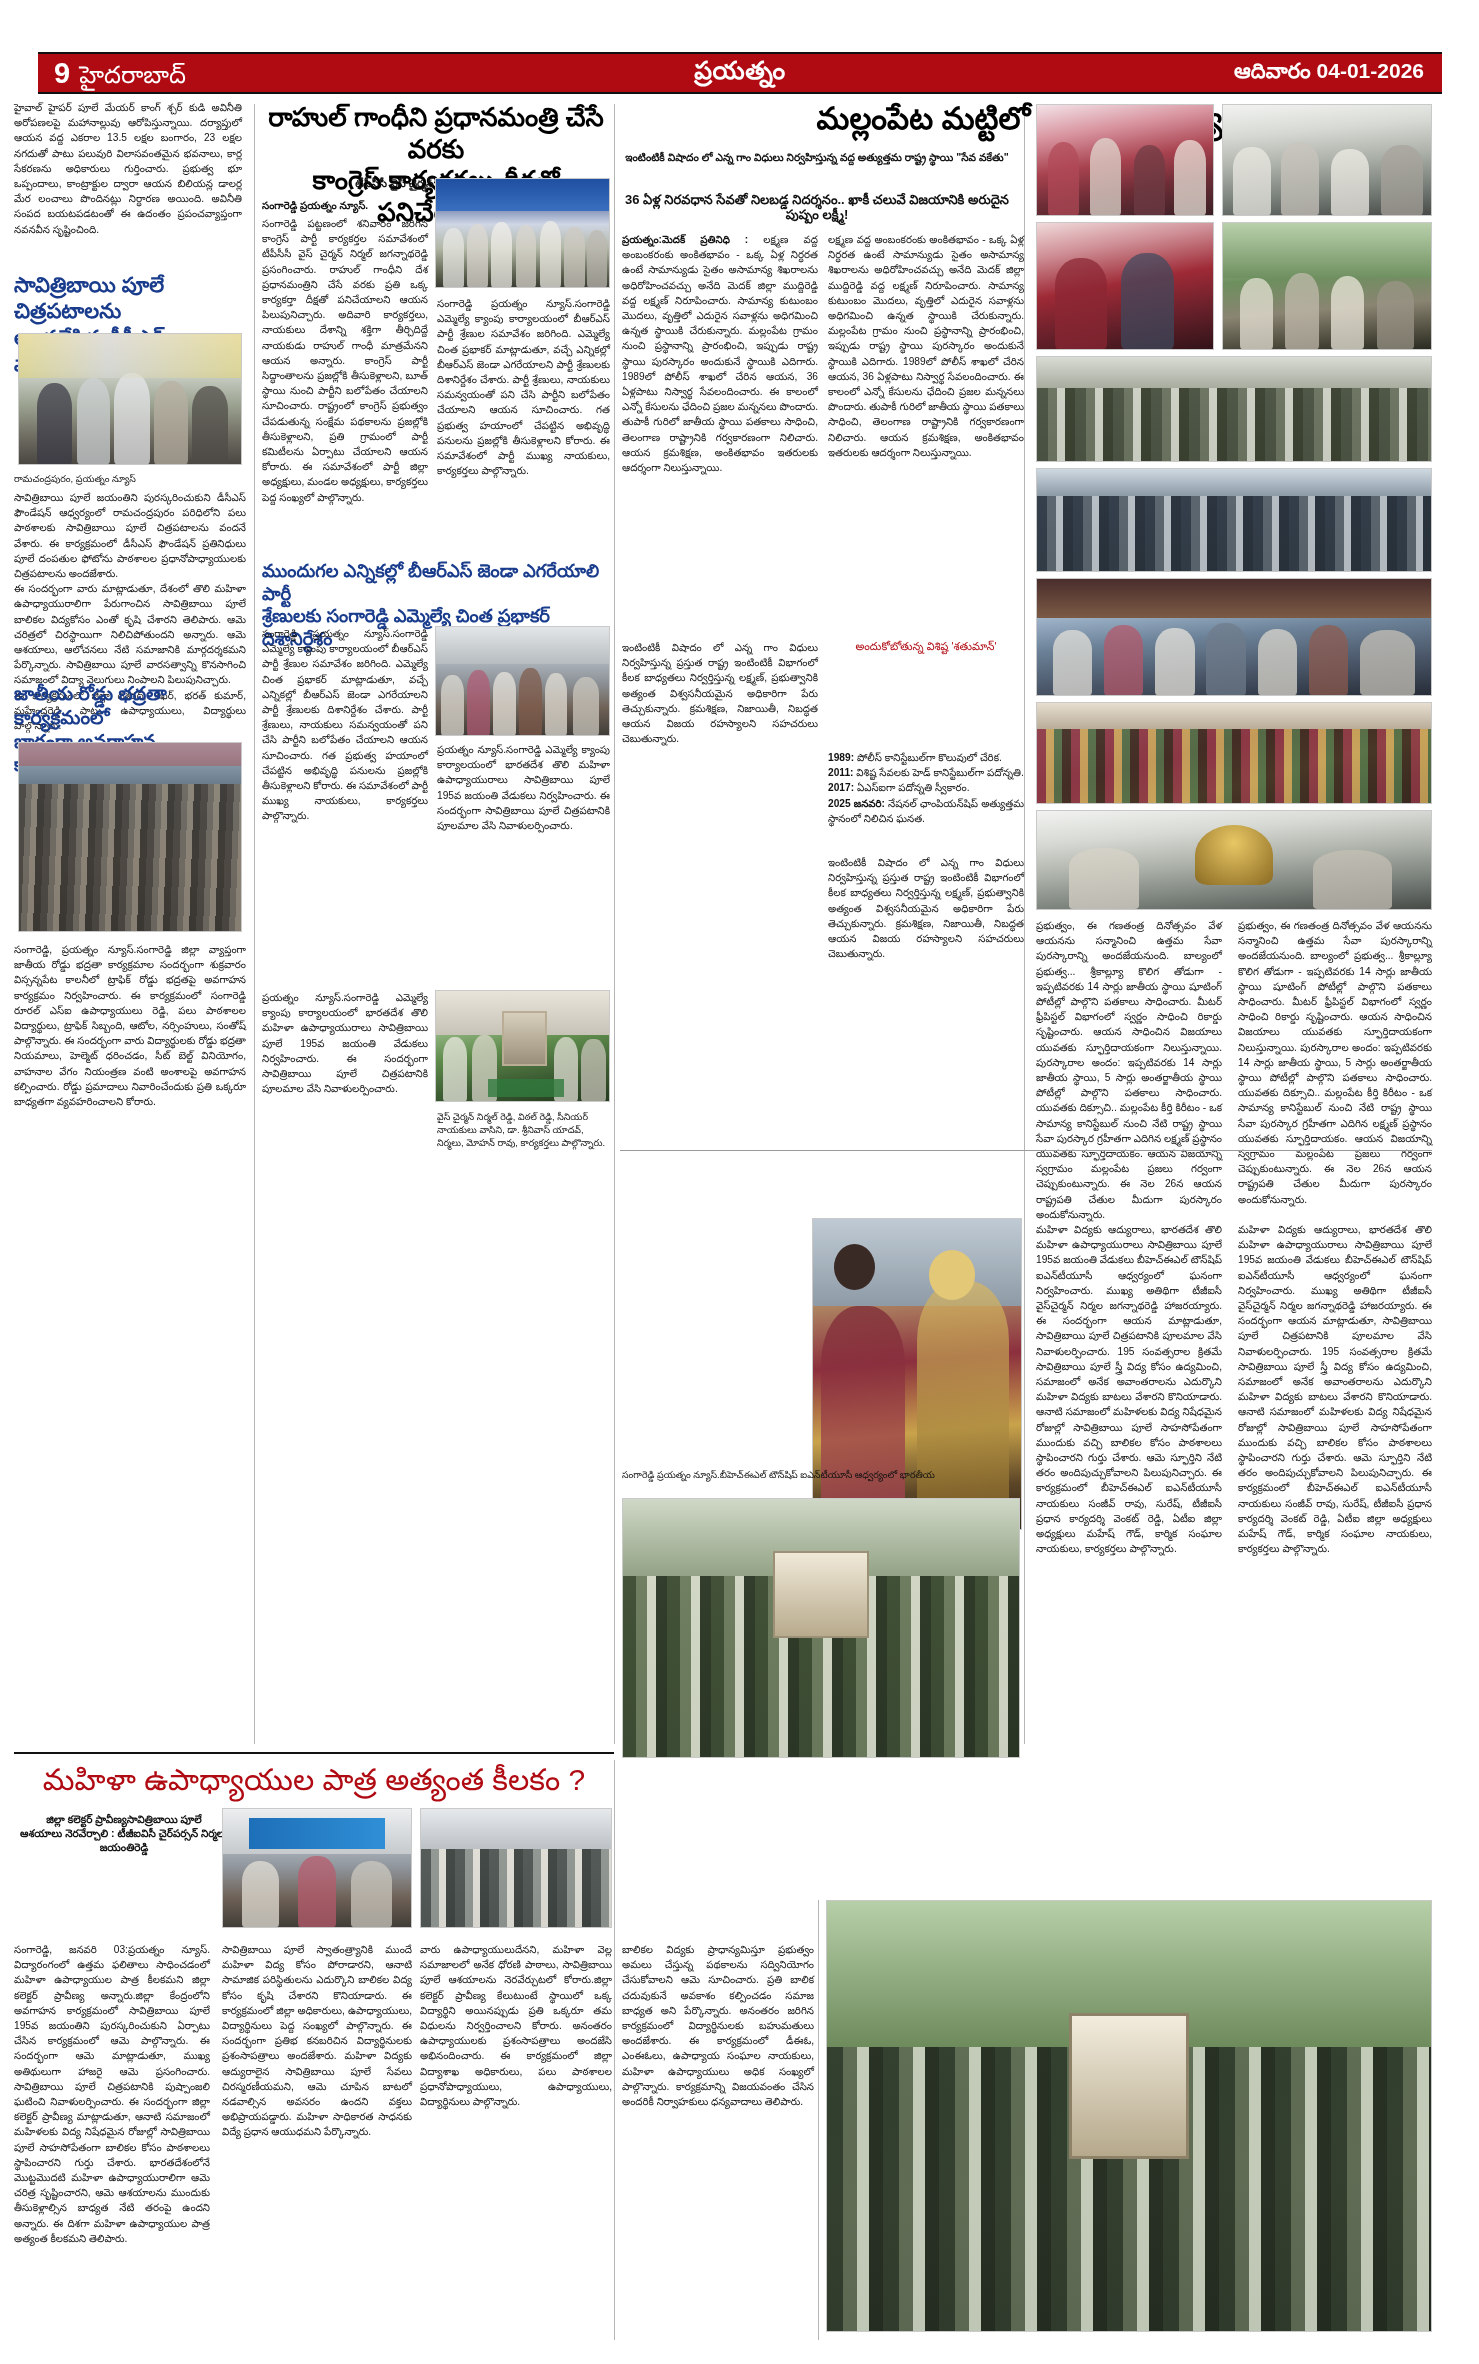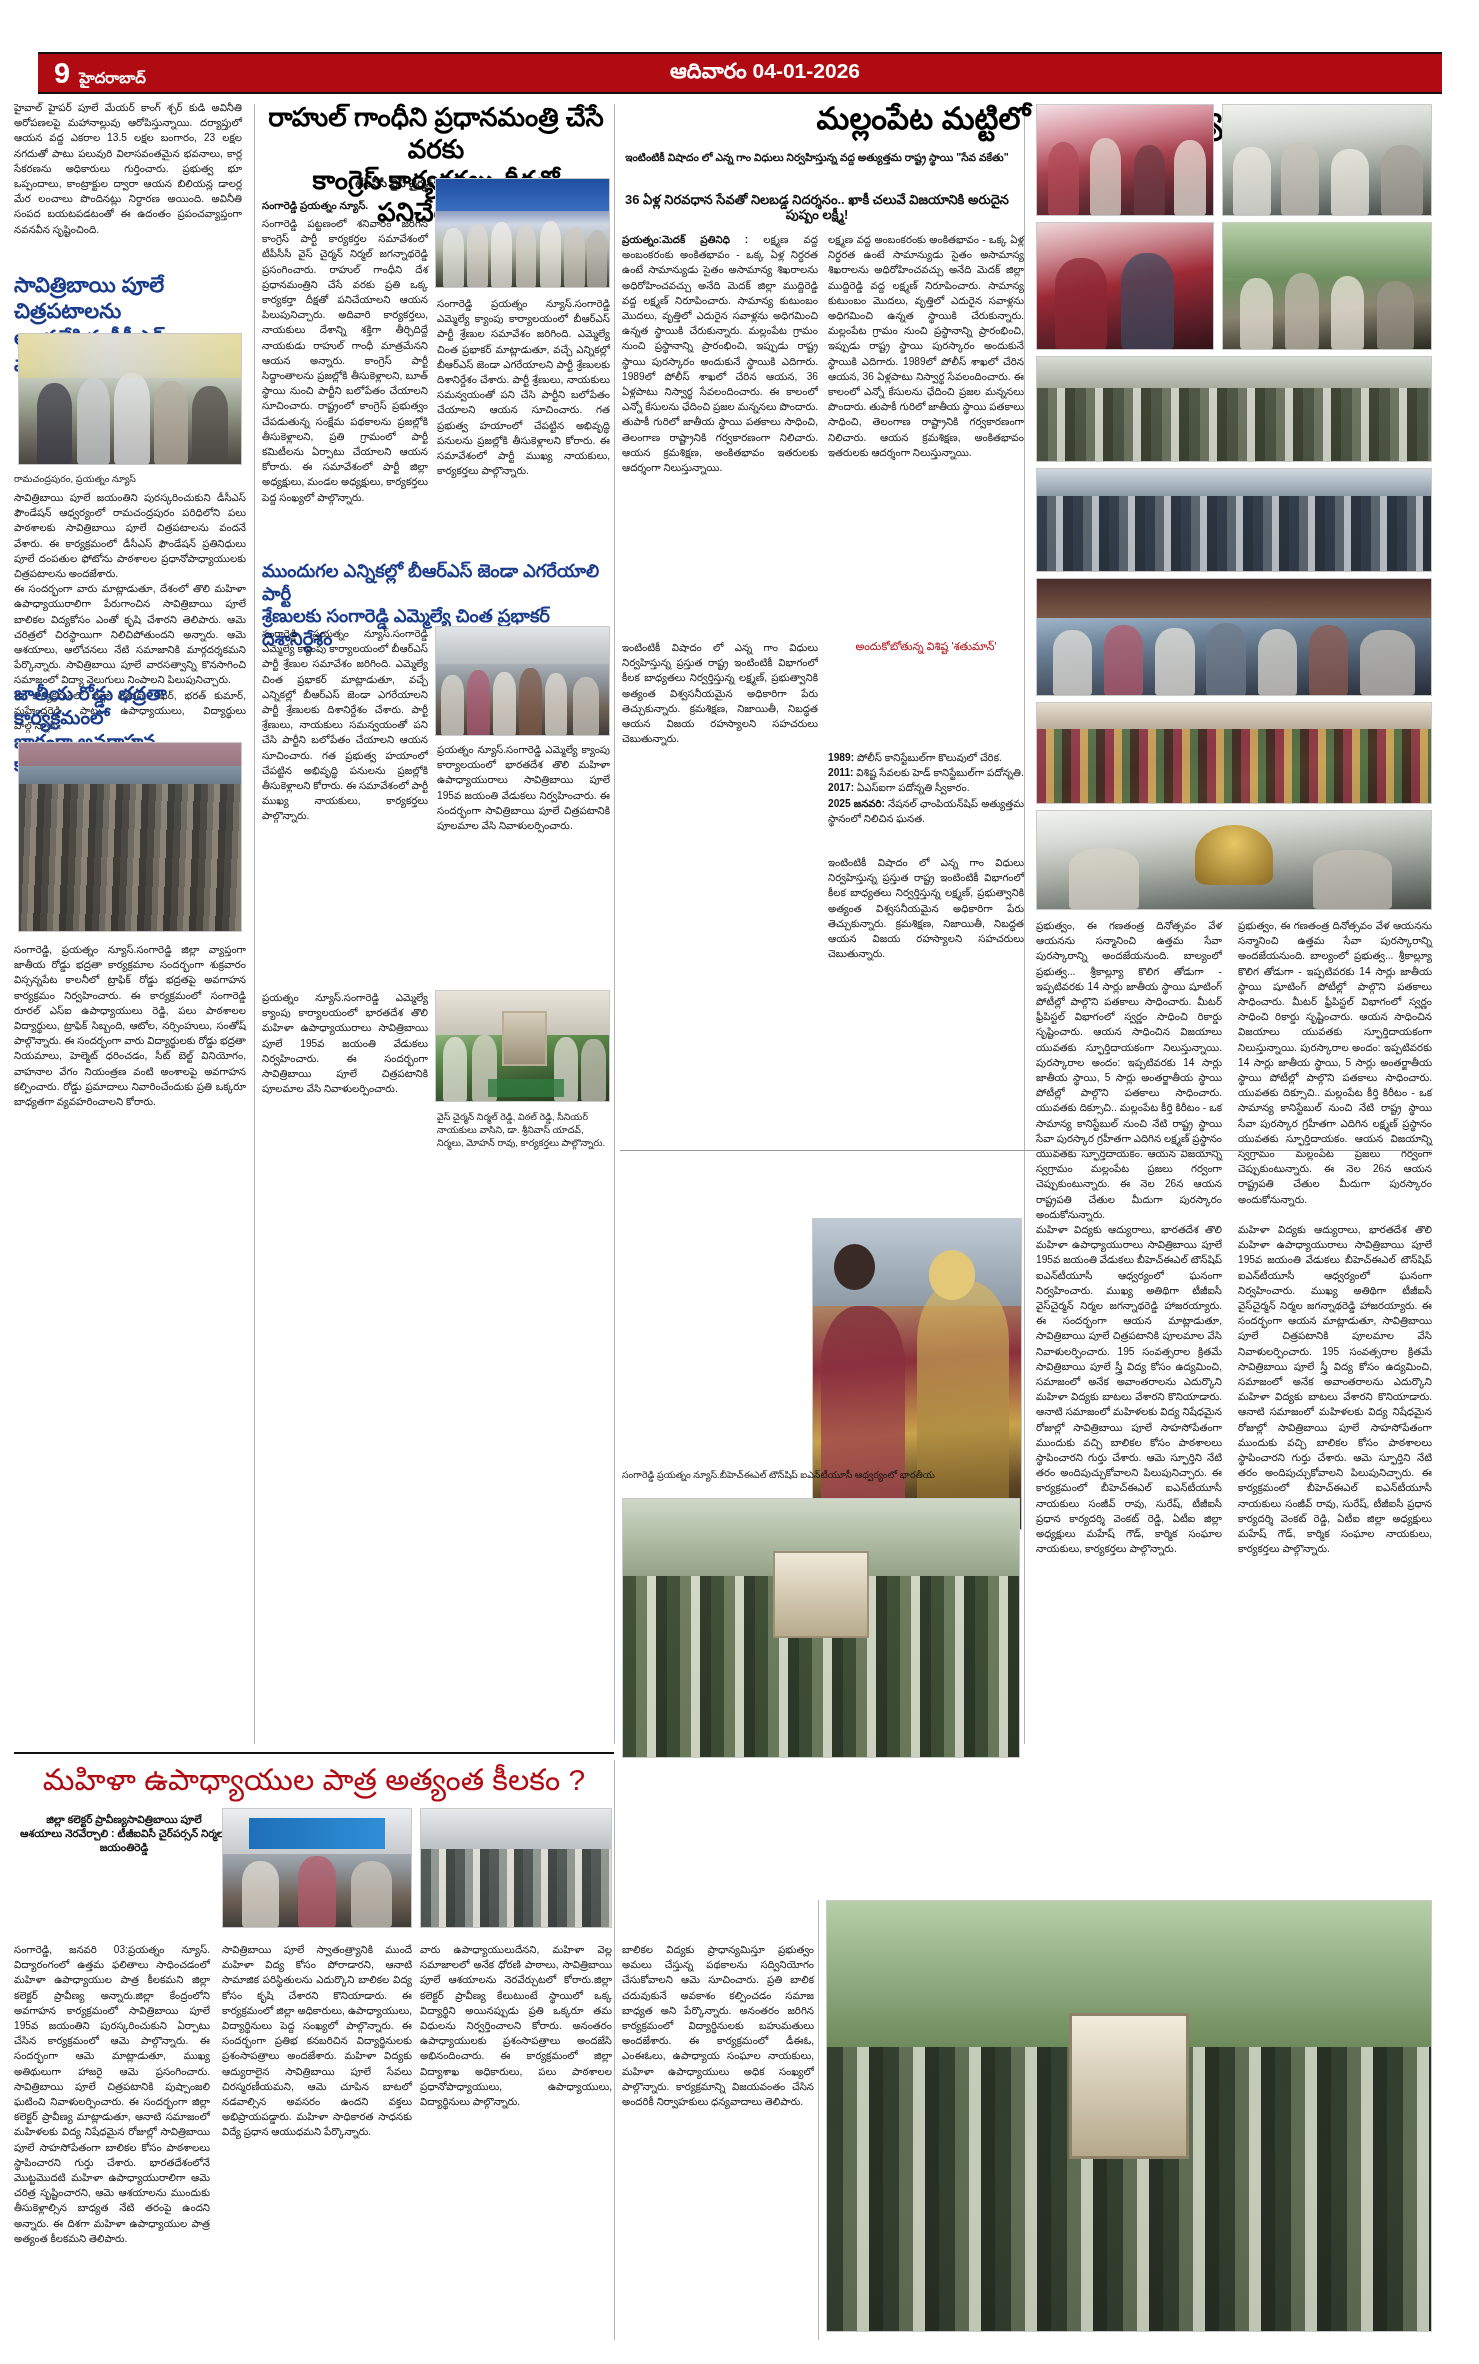--- a/index.html
+++ b/index.html
@@ -23,21 +23,21 @@
     position: absolute;
     left: 38px; top: 52px; width: 1404px; height: 42px;
     background: #b00a12;
     border-top: 2px solid #111;
     border-bottom: 2px solid #111;
     display: flex; align-items: center;
     color: #fff;
   }
   .mh-left { display:flex; align-items:baseline; gap:9px; padding-left: 16px; width: 420px;}
   .mh-pageno { font-size: 29px; font-weight: 700; line-height:1; }
-  .mh-city { font-size: 15px; font-weight: 700; line-height:1; }
+  .mh-city { font-size: 24px; font-weight: 400; line-height:1; }
   .mh-center { flex:1; text-align:center; font-size: 25px; font-weight: 700; letter-spacing:.5px;}
   .mh-right { width: 420px; text-align:right; padding-right: 18px; font-size: 21px; font-weight: 700;}
 
   
   .body-col {
     position:absolute;
     font-size: 10.2px;
     line-height: 15.2px;
     text-align: justify;
     color:#111;
@@ -114,20 +114,21 @@
 </head>
 <body>
 
 <div class="page">
 
   <div class="masthead">
     <div class="mh-left">
       <span class="mh-pageno">9</span>
       <span class="mh-city">హైదరాబాద్</span>
     </div>
+    <div class="mh-center">ప్రయత్నం</div>
     <div class="mh-right">ఆదివారం 04-01-2026</div>
   </div>
 
   <div class="vline" style="left:254px; top:104px; height:1640px;"></div>
   <div class="vline" style="left:614px; top:104px; height:1640px;"></div>
   <div class="vline" style="left:1024px; top:104px; height:1640px;"></div>
 
   <div class="body-col" style="left:14px; top:100px; width:228px;">హైవాల్ హైపర్ పూలే మేయర్ కాంగ్ శ్చర్ కుడి అవినీతి అరోపణలపై మహానాల్లువు ఆరోపిస్తున్నాయి. దర్యాప్తులో ఆయన వద్ద ఎకరాల 13.5 లక్షల బంగారం, 23 లక్షల నగదుతో పాటు పలువురి విలాసవంతమైన భవనాలు, కార్ల సేకరణను అధికారులు గుర్తించారు. ప్రభుత్వ భూ ఒప్పందాలు, కాంట్రాక్టుల ద్వారా ఆయన బిలియన్ల డాలర్ల మేర లంచాలు పొందినట్లు నిర్ధారణ అయింది. అవినీతి సంపద బయటపడటంతో ఈ ఉదంతం ప్రపంచవ్యాప్తంగా నవనవీన సృష్టించింది.</div>
 
   <div class="hl-blue" style="left:14px; top:272px; width:232px; font-size:21px;">

